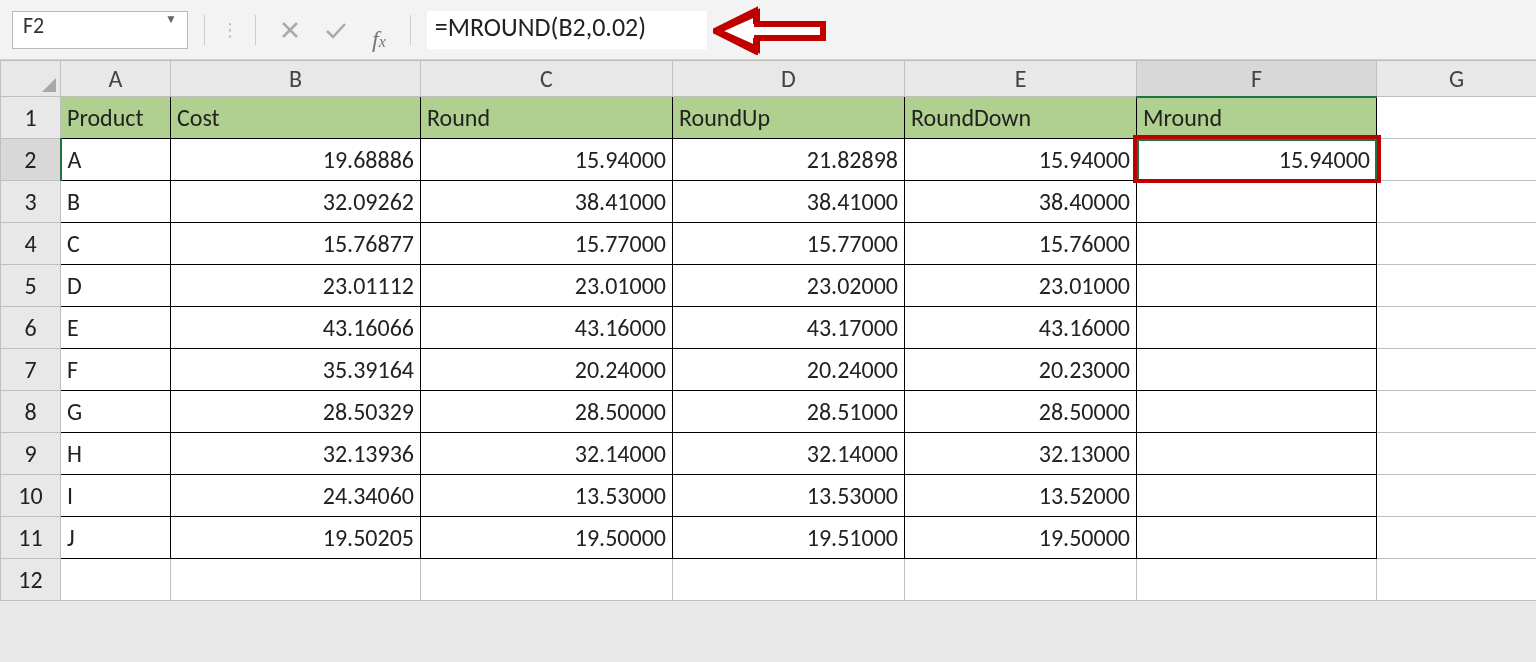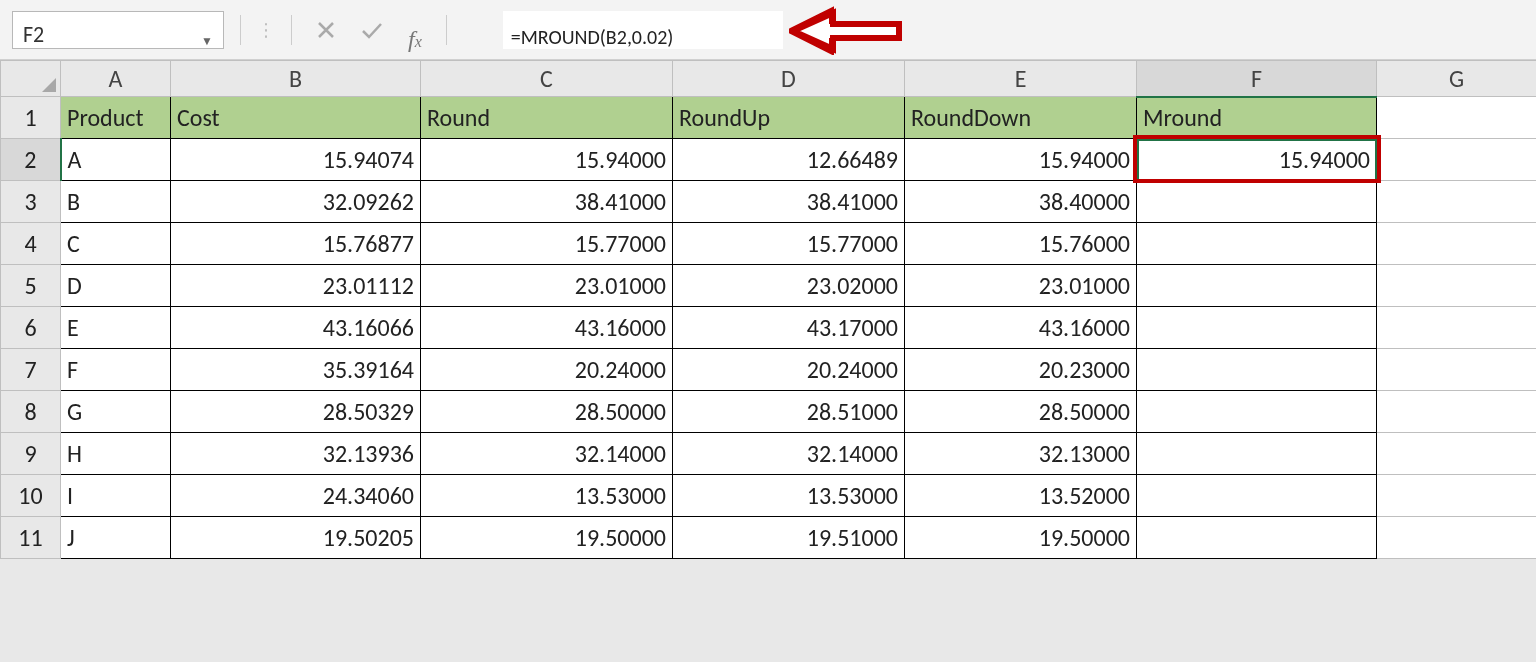--- a/index.html
+++ b/index.html
@@ -20,26 +20,26 @@
   .formula-bar {
     display: flex;
     align-items: center;
     height: 60px;
     padding: 10px 12px;
     background: #f3f3f3;
     border-bottom: 1px solid #d0d0d0;
     gap: 10px;
   }
   .name-box {
-    width: 212px;
+    width: 176px;
     height: 38px;
     background: #fff;
     border: 1px solid #b8b8b8;
     display: flex;
-    align-items: flex-end;
+    align-items: flex-start;
     padding: 0 10px;
     font-size: 22px;
     color: #333;
     position: relative;
   }
   .name-box .dropdown {
     margin-left: auto;
     color: #666;
     font-size: 12px;
   }
@@ -64,27 +64,26 @@
     font-family: "Times New Roman", serif;
     color: #777;
     font-size: 24px;
     padding: 0 8px;
     margin-top: 20px;
   }
   .formula-input {
     flex: 0 0 auto;
     height: 38px;
     background: #fff;
-    font-size: 20px;
+    font-size: 26px;
     color: #222;
     display: flex;
-    align-items: flex-end;
+    align-items: flex-start;
     padding: 0 8px;
     min-width: 280px;
-    margin-left: 40px;
   }
   .arrow-annot {
     margin-left: -4px;
   }
   
   .grid-wrap {
     background: #fff;
     position: relative;
   }
   table.grid {
@@ -257,23 +256,23 @@
           <td class="hdrcell txt">Round</td>
           <td class="hdrcell txt">RoundUp</td>
           <td class="hdrcell txt">RoundDown</td>
           <td class="hdrcell txt">Mround</td>
           <td class="empty"></td>
         </tr>
 
         <tr>
           <th class="rowhdr selrow">2</th>
           <td class="datacell txt">A</td>
-          <td class="datacell num">15.94074</td>
+          <td class="datacell num">19.68886</td>
           <td class="datacell num">15.94000</td>
-          <td class="datacell num">12.66489</td>
+          <td class="datacell num">21.82898</td>
           <td class="datacell num">15.94000</td>
           <td class="datacell num selcell" id="cellF2">15.94000</td>
           <td class="empty"></td>
         </tr>
 
         <tr>
           <th class="rowhdr">3</th>
           <td class="datacell txt">B</td>
           <td class="datacell num">32.09262</td>
           <td class="datacell num">38.41000</td>
@@ -356,19 +355,29 @@
           <th class="rowhdr">11</th>
           <td class="datacell txt">J</td>
           <td class="datacell num">19.50205</td>
           <td class="datacell num">19.50000</td>
           <td class="datacell num">19.51000</td>
           <td class="datacell num">19.50000</td>
           <td class="emptyF"></td>
           <td class="empty"></td>
         </tr>
 
+        <tr>
+          <th class="rowhdr">12</th>
+          <td class="empty"></td>
+          <td class="empty"></td>
+          <td class="empty"></td>
+          <td class="empty"></td>
+          <td class="empty"></td>
+          <td class="empty"></td>
+          <td class="empty"></td>
+        </tr>
       </tbody>
     </table>
 
     <div class="redbox" id="redbox" style="left: 1132.5px; top: 74.5px; width: 248px; height: 48px;"></div>
   </div>
 
 </div>
 
 </body></html>

